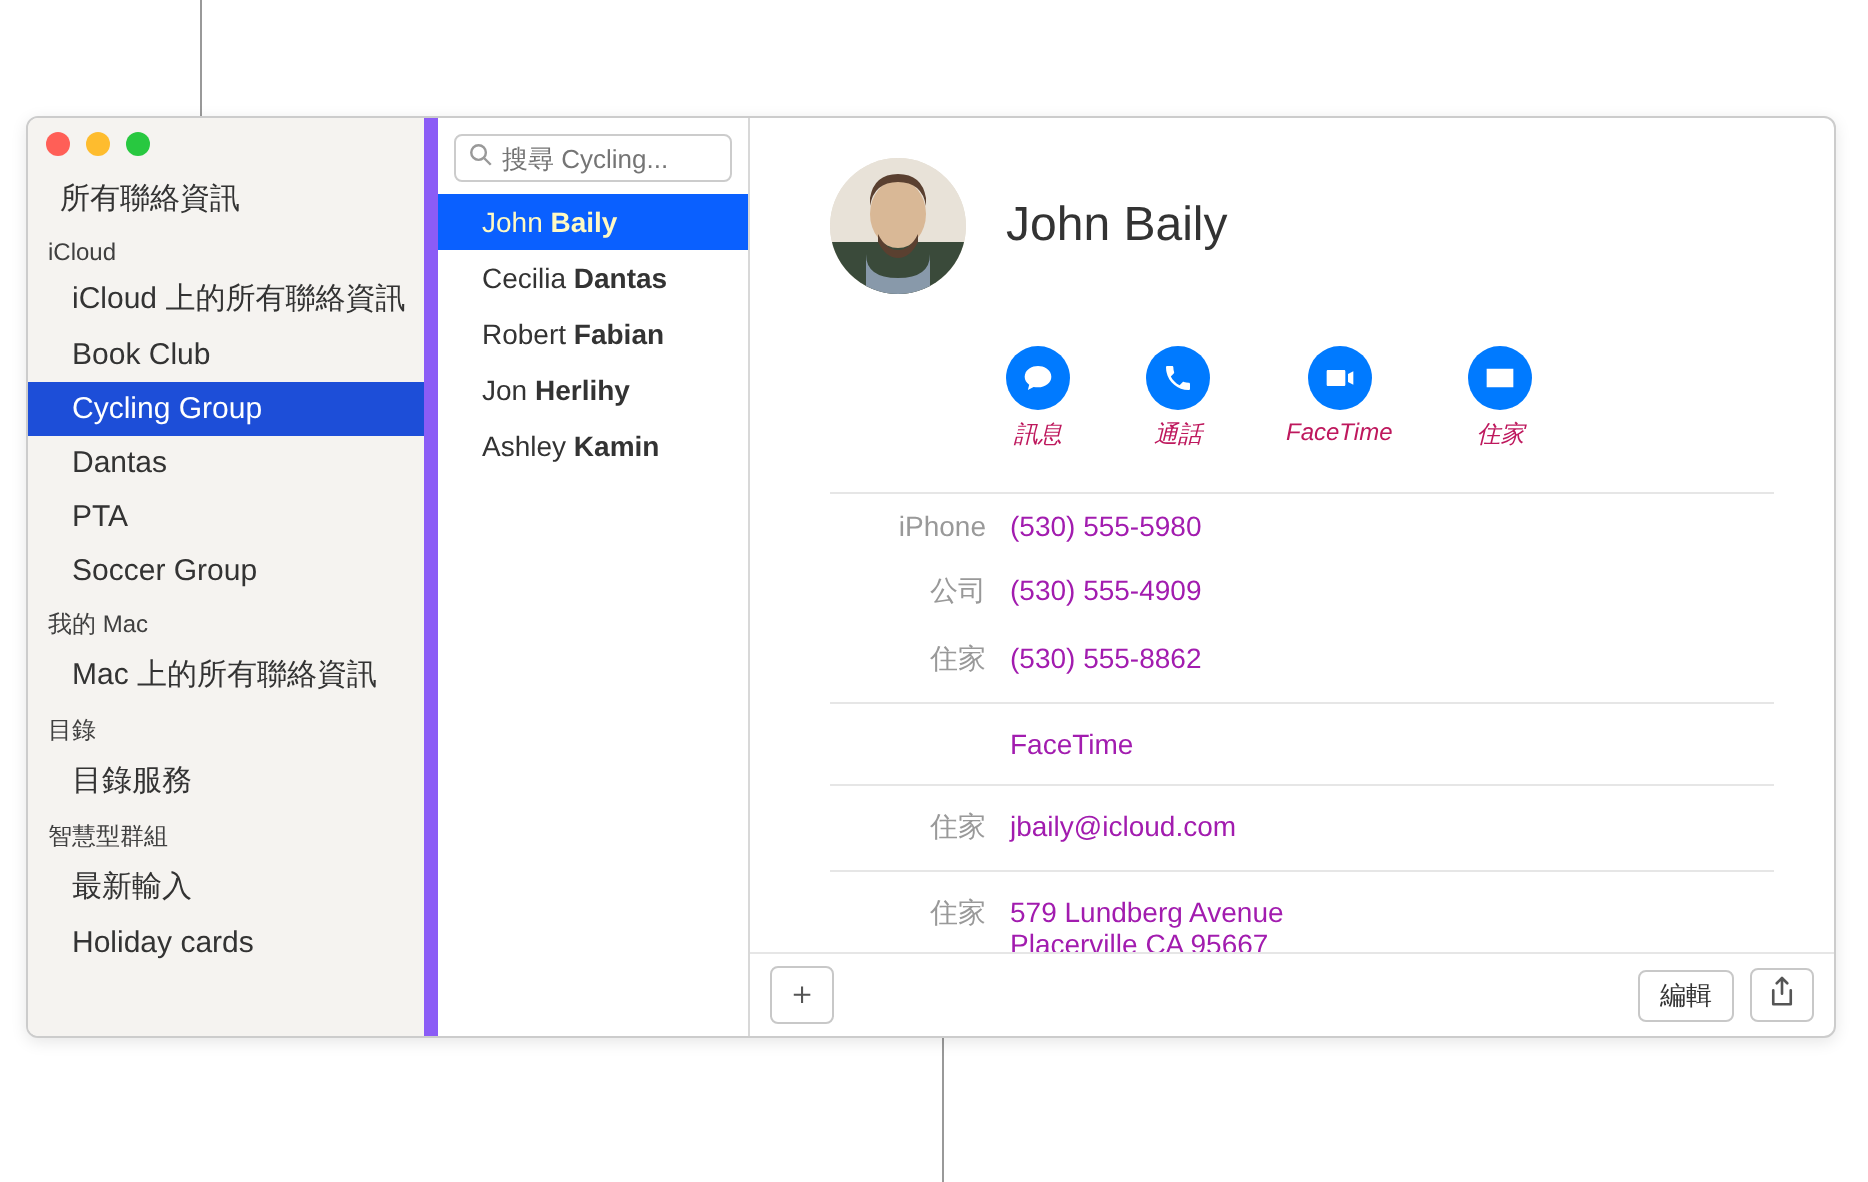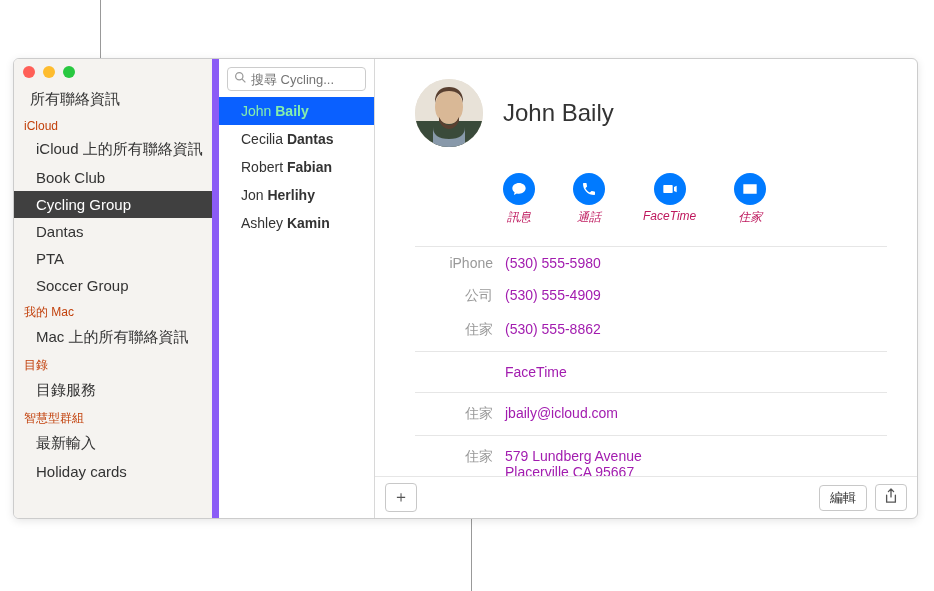--- a/index.html
+++ b/index.html
@@ -66,27 +66,27 @@
 }
 .sb-item {
   padding: 5px 10px 5px 16px;
   font-size: 15px;
   cursor: default;
   white-space: nowrap;
 }
 .sb-header {
   padding: 5px 10px 2px 10px;
   font-size: 12px;
-  color: #c2410c;
+  color: #404040;
 }
 .sb-sub {
   padding-left: 22px;
 }
 .sb-item.selected {
-  background: #404040;
+  background: #1d4ed8;
   color: #fff;
 }
 
 
 .list-col {
   width: 156px;
   border-right: 1px solid #d8d8d8;
   display: flex;
   flex-direction: column;
 }
@@ -121,21 +121,21 @@
   font-size: 14px;
   cursor: default;
 }
 .contact-item.selected {
   background: #0a60ff;
   color: #fff;
 }
 .contact-item .first { font-weight: 400; }
 .contact-item .last { font-weight: 600; }
 .contact-item.selected .first,
-.contact-item.selected .last { color: #86efac; }
+.contact-item.selected .last { color: #fef9c3; }
 
 
 .detail {
   flex: 1;
   position: relative;
   display: flex;
   flex-direction: column;
 }
 .card-body {
   flex: 1;

